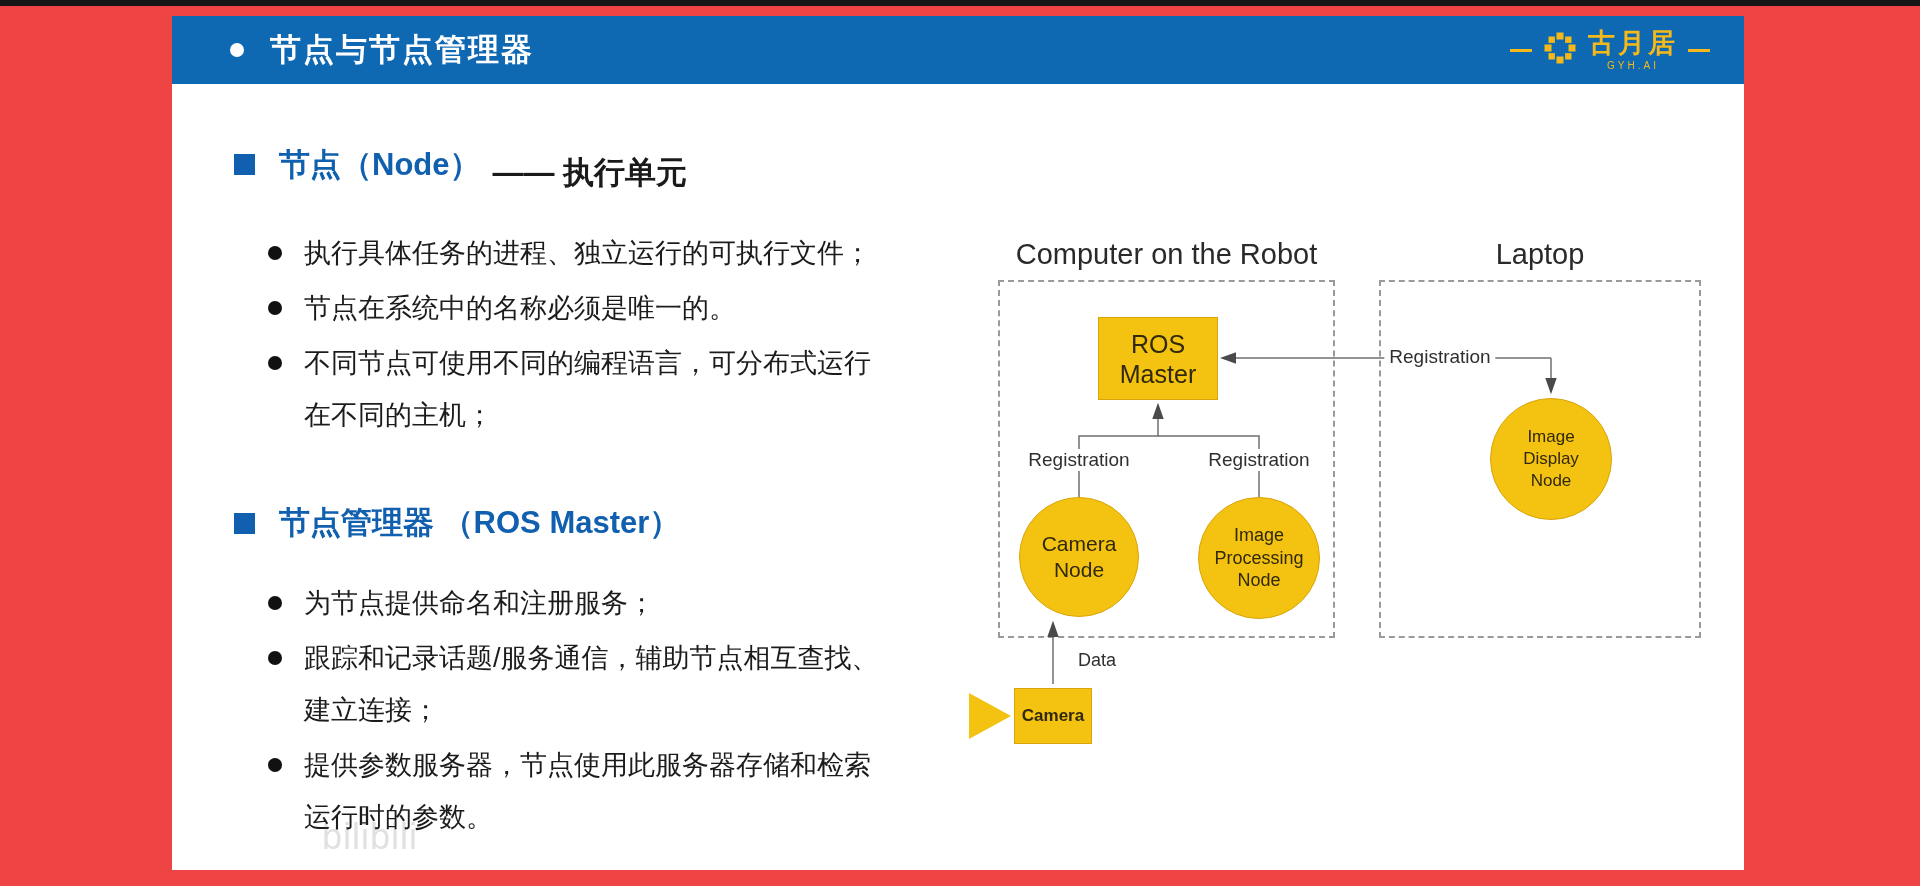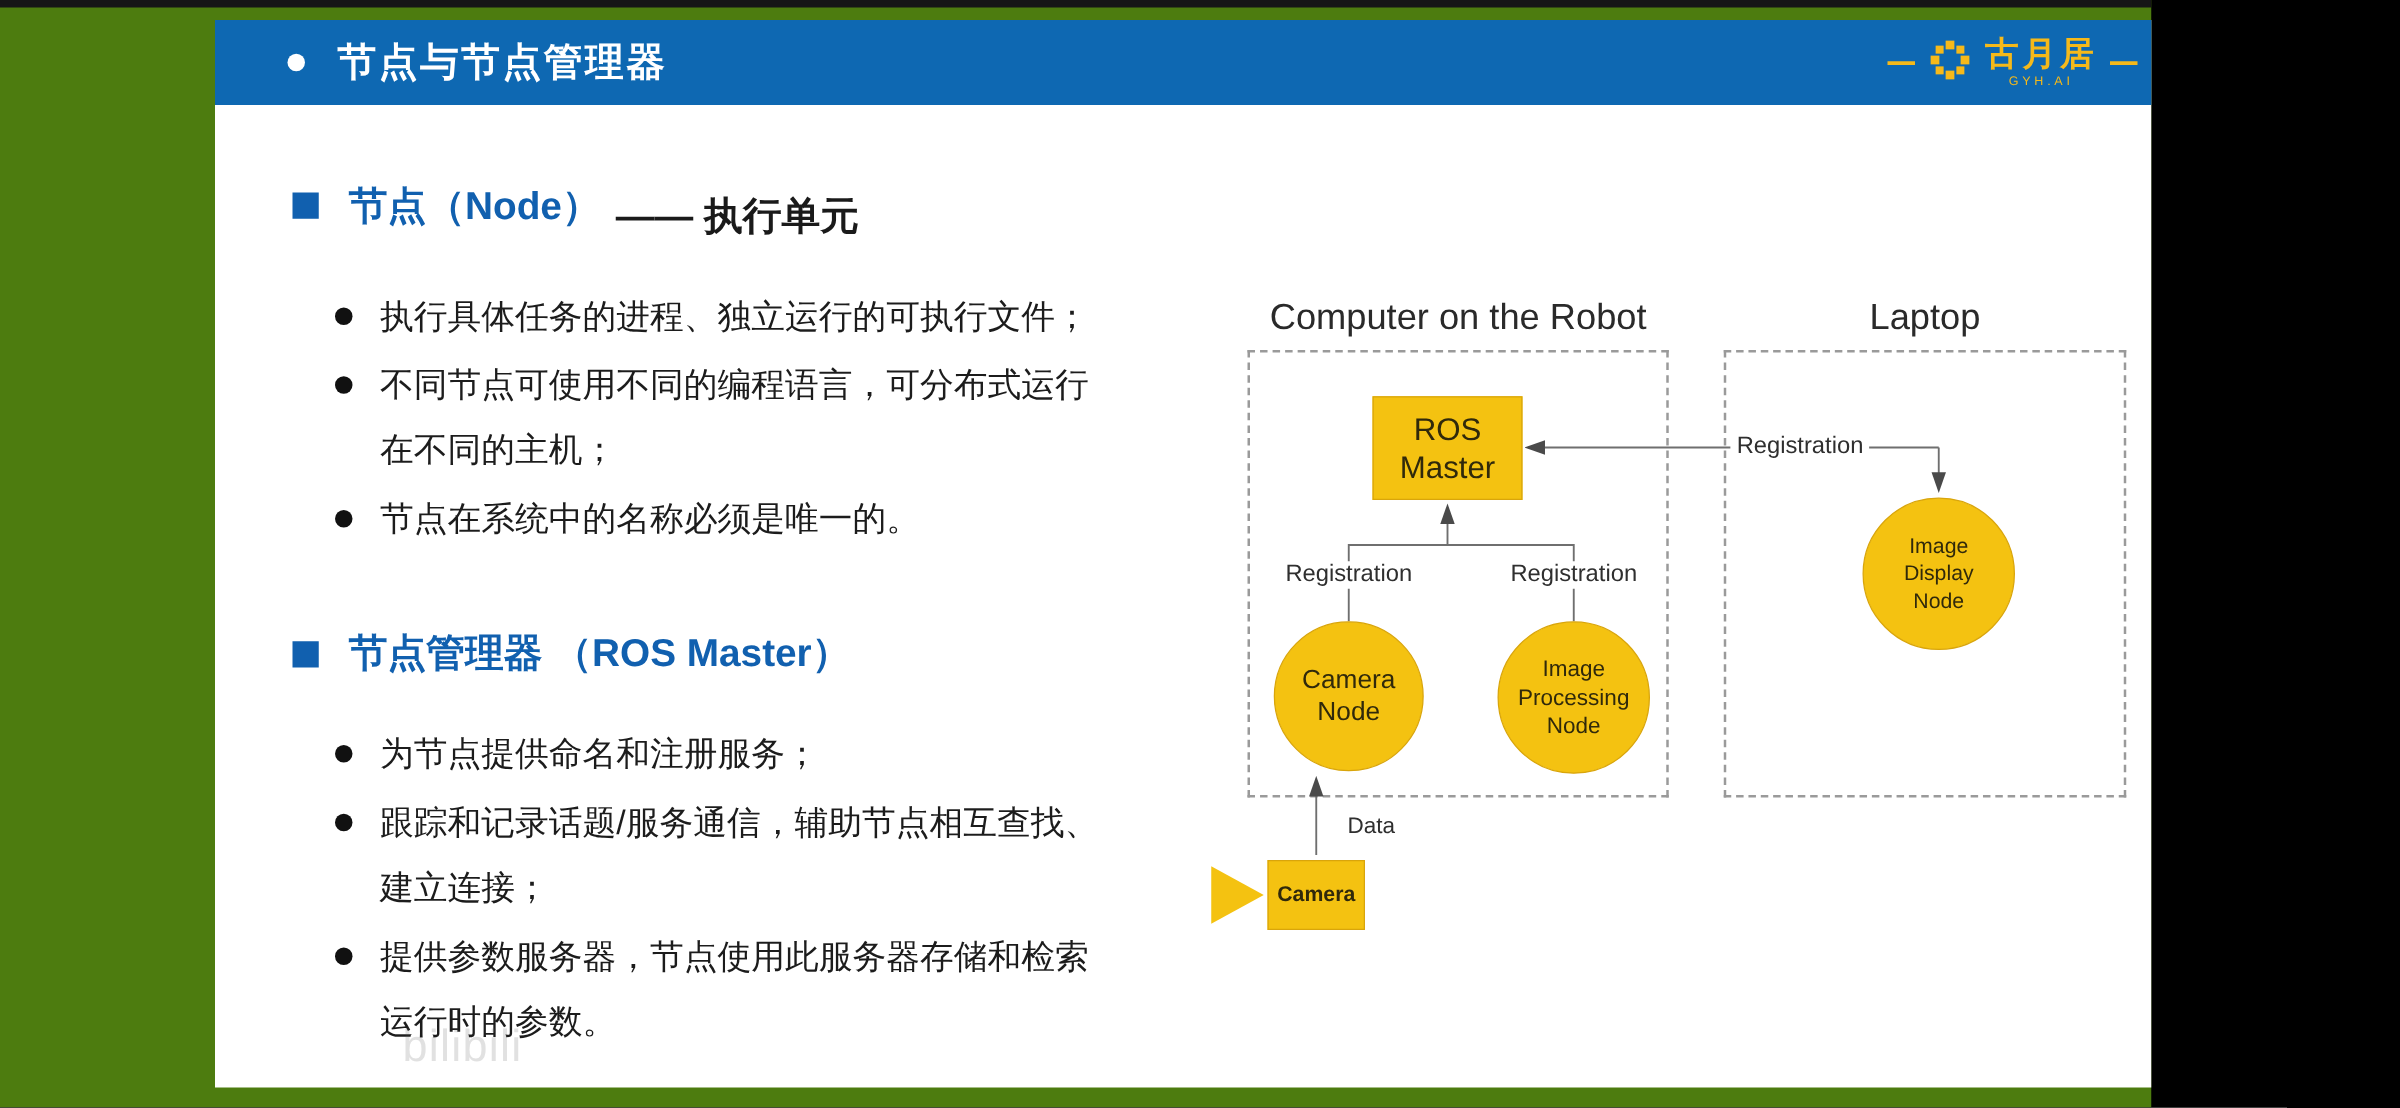--- a/index.html
+++ b/index.html
@@ -1,18 +1,18 @@
 <!DOCTYPE html>
 <html><head>
 <meta charset="utf-8">
 <style>
   * { margin:0; padding:0; box-sizing:border-box; }
   html,body { background:#000; }
   body { font-family:"Liberation Sans","DejaVu Sans",sans-serif; }
-  .stage { position:relative; width:1721px; height:886px; background:#4d7c0f; overflow:hidden; }
+  .stage { position:relative; width:1920px; height:886px; background:#ef4444; overflow:hidden; }
   .top-strip { position:absolute; left:0; top:0; width:1920px; height:6px; background:#161616; }
 
   .slide { position:absolute; left:172px; top:16px; width:1572px; height:854px; background:#ffffff; }
 
   
   .header-bar { position:absolute; left:0; top:0; width:100%; height:68px; background:#0e68b2;
                 display:flex; align-items:center; padding:0 34px 0 58px; }
   .title-bullet { width:14px; height:14px; border-radius:50%; background:#ffffff; margin-right:26px; flex:0 0 auto; }
   .slide-title { color:#ffffff; font-size:31px; font-weight:bold; letter-spacing:2px; }
   .logo { margin-left:auto; display:flex; align-items:center; gap:10px; }
@@ -106,22 +106,22 @@
     <div class="content-col">
 
       <div class="section">
         <div class="sec-heading">
           <span class="sq"></span>
           <span class="hl">节点（Node）</span>
           <span class="rest">—— 执行单元</span>
         </div>
         <ul class="bullet-list">
           <li>执行具体任务的进程、独立运行的可执行文件；</li>
+          <li>节点在系统中的名称必须是唯一的。</li>
           <li>不同节点可使用不同的编程语言，可分布式运行在不同的主机；</li>
-          <li>节点在系统中的名称必须是唯一的。</li>
         </ul>
       </div>
 
       <div class="section section-master">
         <div class="sec-heading">
           <span class="sq"></span>
           <span class="hl">节点管理器 （ROS Master）</span>
         </div>
         <ul class="bullet-list">
           <li>为节点提供命名和注册服务；</li>

